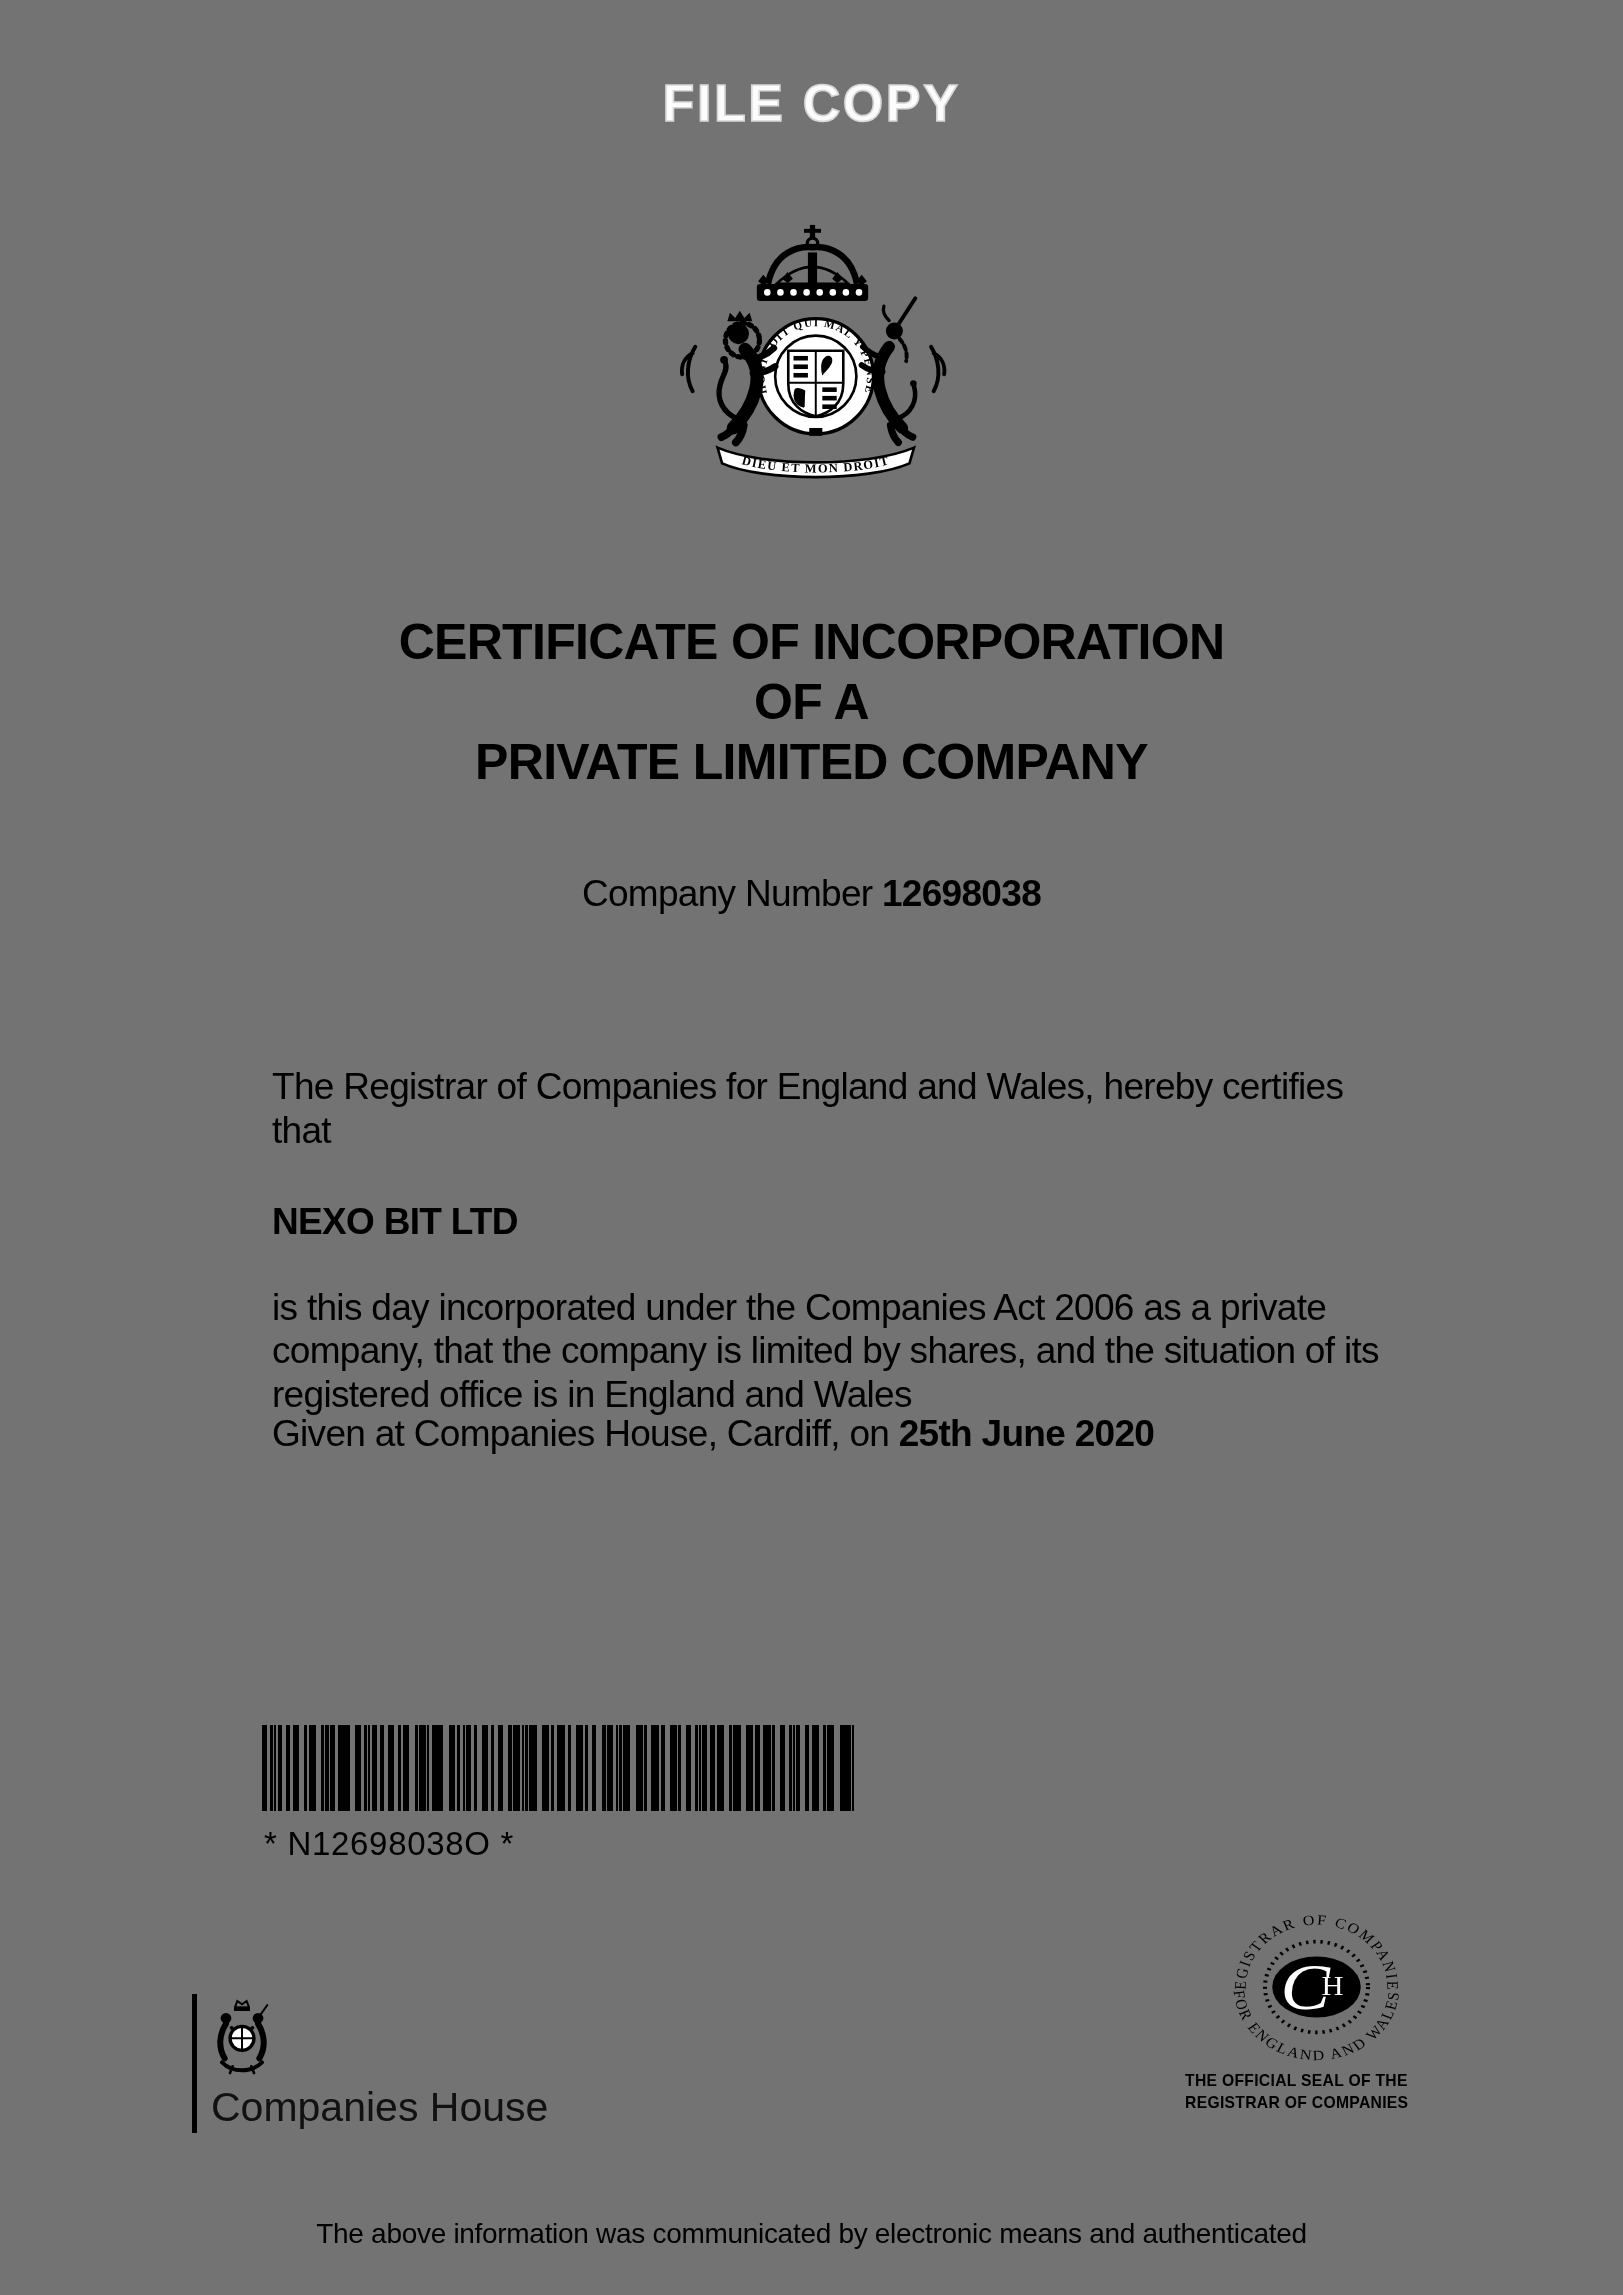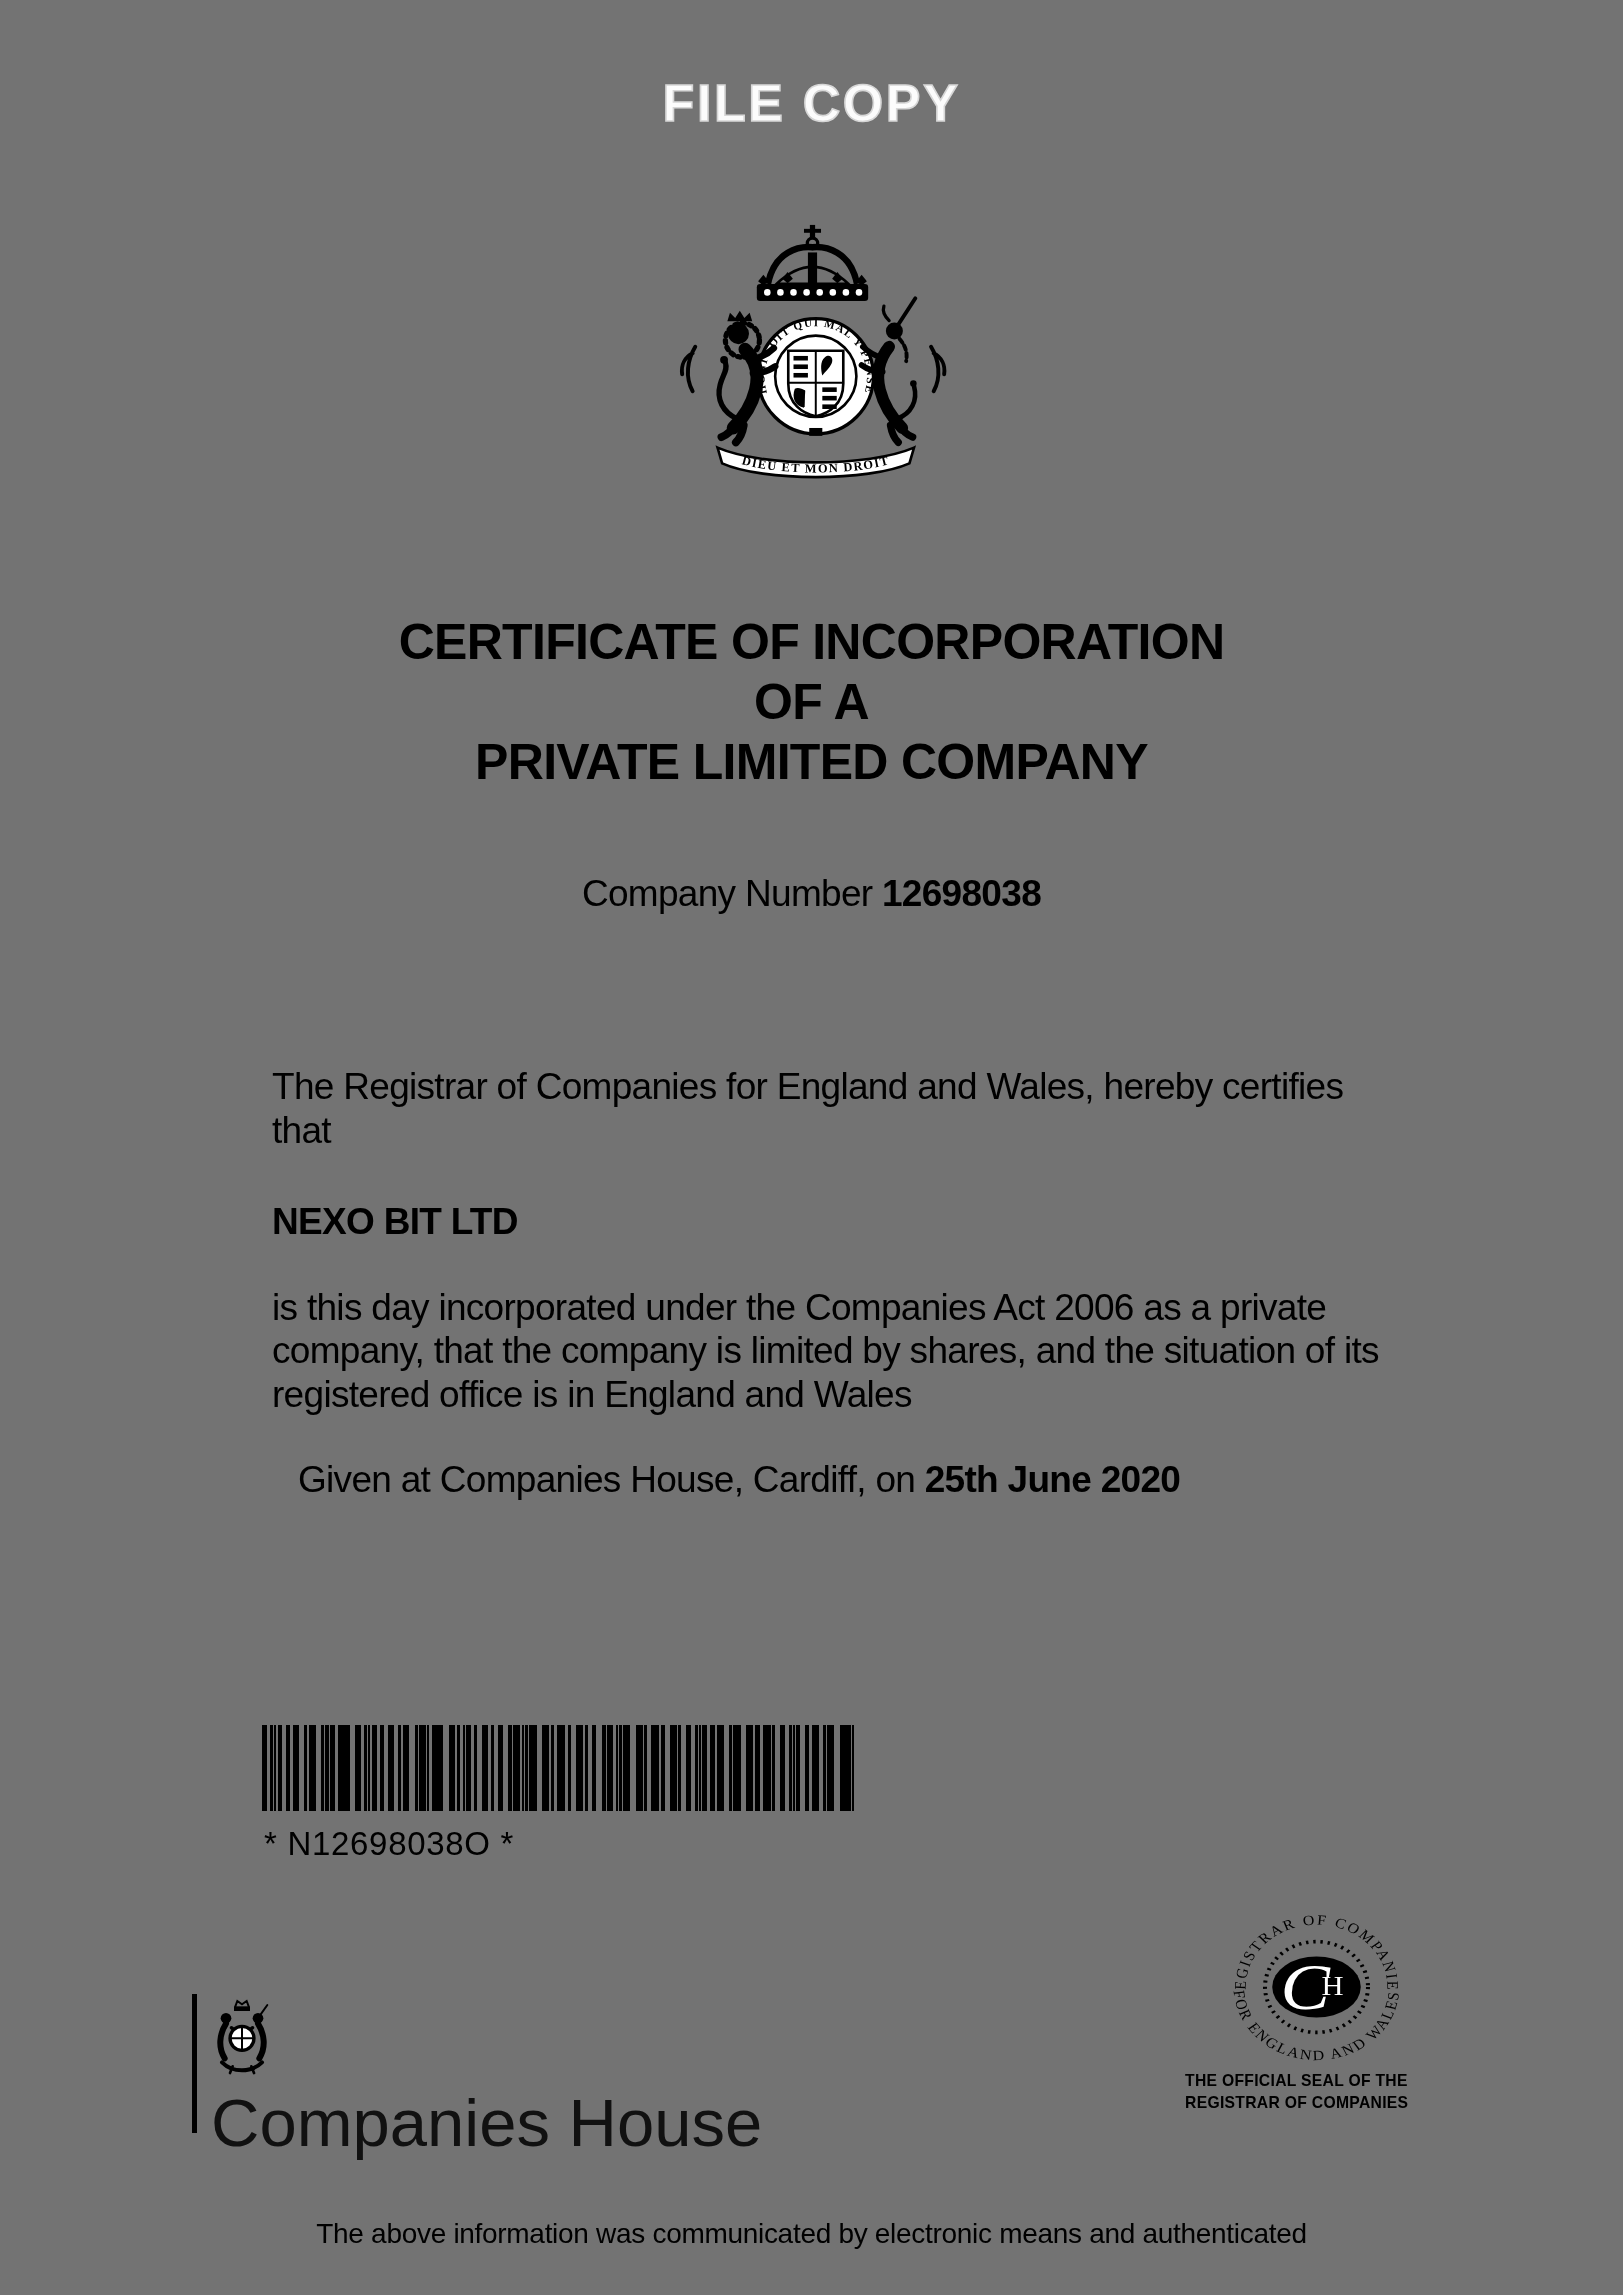--- a/index.html
+++ b/index.html
@@ -19,21 +19,21 @@
   .bold{font-weight:bold;}
   .barcode{
     left:262px;top:1725px;width:593px;height:86px;
     background:
       repeating-linear-gradient(90deg,#000 0 2.6px,transparent 2.6px 8.5px),
       repeating-linear-gradient(90deg,#000 0 4.6px,transparent 4.6px 15.7px),
       repeating-linear-gradient(90deg,#000 0 2px,transparent 2px 11.8px);
   }
   .barcode-label{left:264px;top:1825px;font-size:33px;letter-spacing:0.7px;}
   .ch-bar{left:192px;top:1994px;width:4.6px;height:139px;background:#000;}
-  .ch-logo-text{left:211px;top:2084px;font-size:67px;color:#111;letter-spacing:0px;}
+  .ch-logo-text{left:211px;top:2084px;font-size:41px;color:#111;letter-spacing:0px;}
   .seal-caption{left:1185px;top:2070px;width:262px;
     font-size:15.7px;font-weight:bold;line-height:21.6px;letter-spacing:0.3px;}
   .footer{top:2217px;font-size:28px;line-height:33px;letter-spacing:-0.3px;}
   svg{display:block;}
 </style>
 </head>
 <body>
 
 <div class="page">
 
@@ -135,21 +135,21 @@
   </div>
 
   <div class="abs center company-number"><span>Company Number </span><span class="bold">12698038</span></div>
 
   <div class="abs bodyline" style="top:1066px;">The Registrar of Companies for England and Wales, hereby certifies</div>
   <div class="abs bodyline" style="top:1110px;">that</div>
   <div class="abs bodyline bold" style="top:1201px;">NEXO BIT LTD</div>
   <div class="abs bodyline" style="top:1287px;">is this day incorporated under the Companies Act 2006 as a private</div>
   <div class="abs bodyline" style="top:1330px;">company, that the company is limited by shares, and the situation of its</div>
   <div class="abs bodyline" style="top:1374px;">registered office is in England and Wales</div>
-  <div class="abs bodyline" style="top:1459px;margin-left:26px;"><span>Given at Companies House, Cardiff, on </span><span class="bold">25th June 2020</span></div>
+  <div class="abs bodyline" style="top:1413px;"><span>Given at Companies House, Cardiff, on </span><span class="bold">25th June 2020</span></div>
 
   <div class="abs barcode"></div>
   <div class="abs barcode-label">* N12698038O *</div>
 
   <div class="abs ch-bar"></div>
   <svg class="abs" style="left:206px;top:1997px;" width="72" height="80" viewBox="0 0 108 120">
     <g stroke="#000" fill="none" stroke-linecap="round">
       <rect x="42" y="14" width="24" height="7" fill="#000" stroke="none"></rect>
       <path d="M44,14 l3,-8 l7,5 l7,-5 l3,8" stroke-width="3"></path>
       <circle cx="30" cy="32" r="8" fill="#000" stroke="none"></circle>

